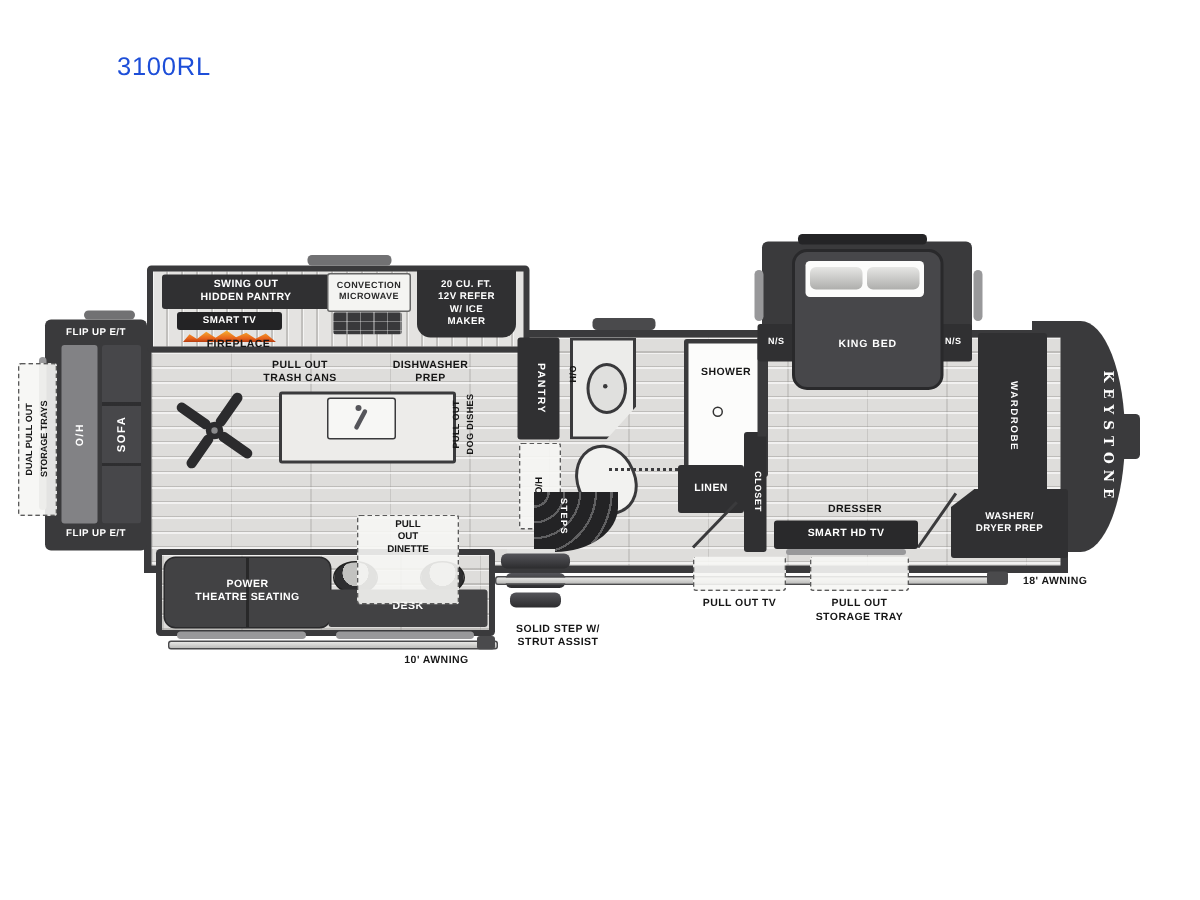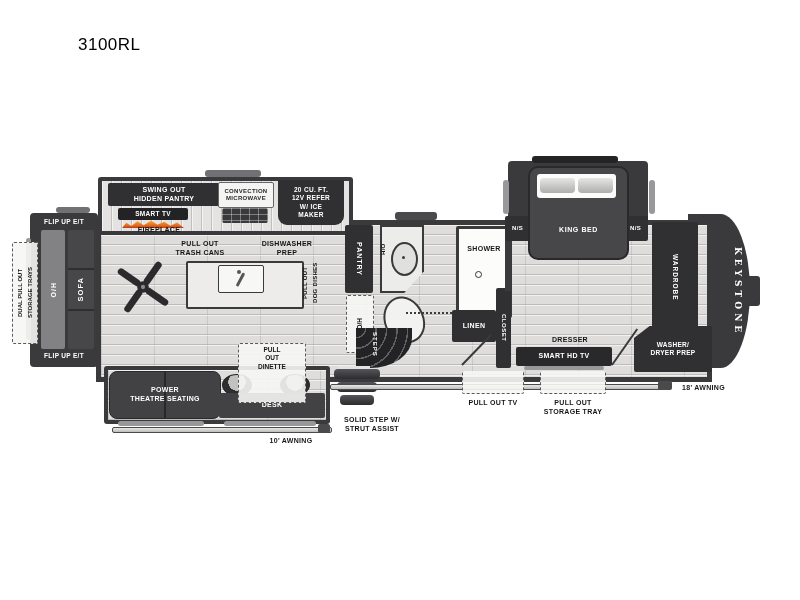--- a/index.html
+++ b/index.html
@@ -27,21 +27,21 @@
   .winbar{position:absolute;background:#98989a;border-radius:3px;}
   .awn{position:absolute;height:4px;background:linear-gradient(180deg,#e8e8e6,#bdbdbb);border:1px solid #4a4a4c;border-radius:2px;}
   .stl{position:absolute;width:28px;height:20px;border-radius:50%;background:radial-gradient(circle at 50% 35%, #c2c2c0 0 45%, #2e2e30 46%);border:1px solid #222;}
   .swing{position:absolute;border-top:2.5px solid var(--wall,#3a3a3c);transform-origin:left center;}
 </style>
 </head>
 <body>
 
 <div id="stage">
 
-  <div class="abs" style="left:78px;top:36px;font:500 17px/1 'Liberation Sans',sans-serif;color:#000000;letter-spacing:.5px;">3100RL</div>
+  <div class="abs" style="left:78px;top:36px;font:500 17px/1 'Liberation Sans',sans-serif;color:#1d4ed8;letter-spacing:.5px;">3100RL</div>
 
   <div class="abs wall" style="left:688px;top:214px;width:62px;height:154px;border-radius:0 30px 30px 0 / 0 78px 78px 0;"></div>
   <div class="abs wall" style="left:744px;top:276px;width:16px;height:30px;border-radius:3px;"></div>
   <div class="abs vt" style="left:724px;top:228px;width:18px;height:128px;color:#fff;font:700 9px/1 'DejaVu Serif',serif;
               letter-spacing:4px;text-align:center;">KEYSTONE</div>
 
   <div class="abs floor" style="left:96px;top:220px;width:606px;height:152px;border:5px solid var(--wall,#3a3a3c);"></div>
 
   <div class="abs floorV" style="left:98px;top:177px;width:247px;height:50px;border:4px solid var(--wall,#3a3a3c);border-radius:3px;">
     <div class="dbox" style="left:6px;top:2px;width:112px;height:23px;">

